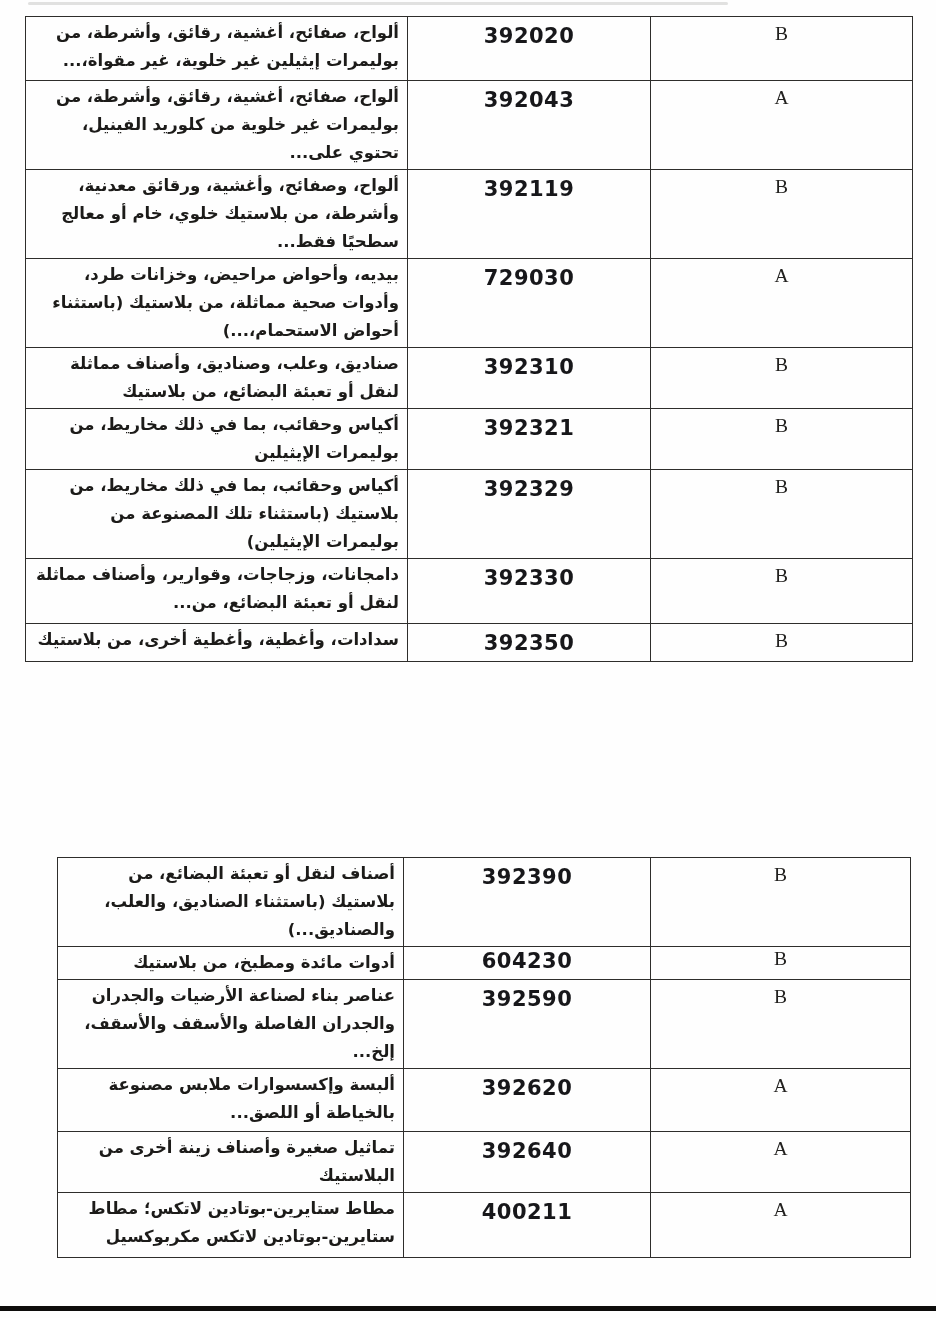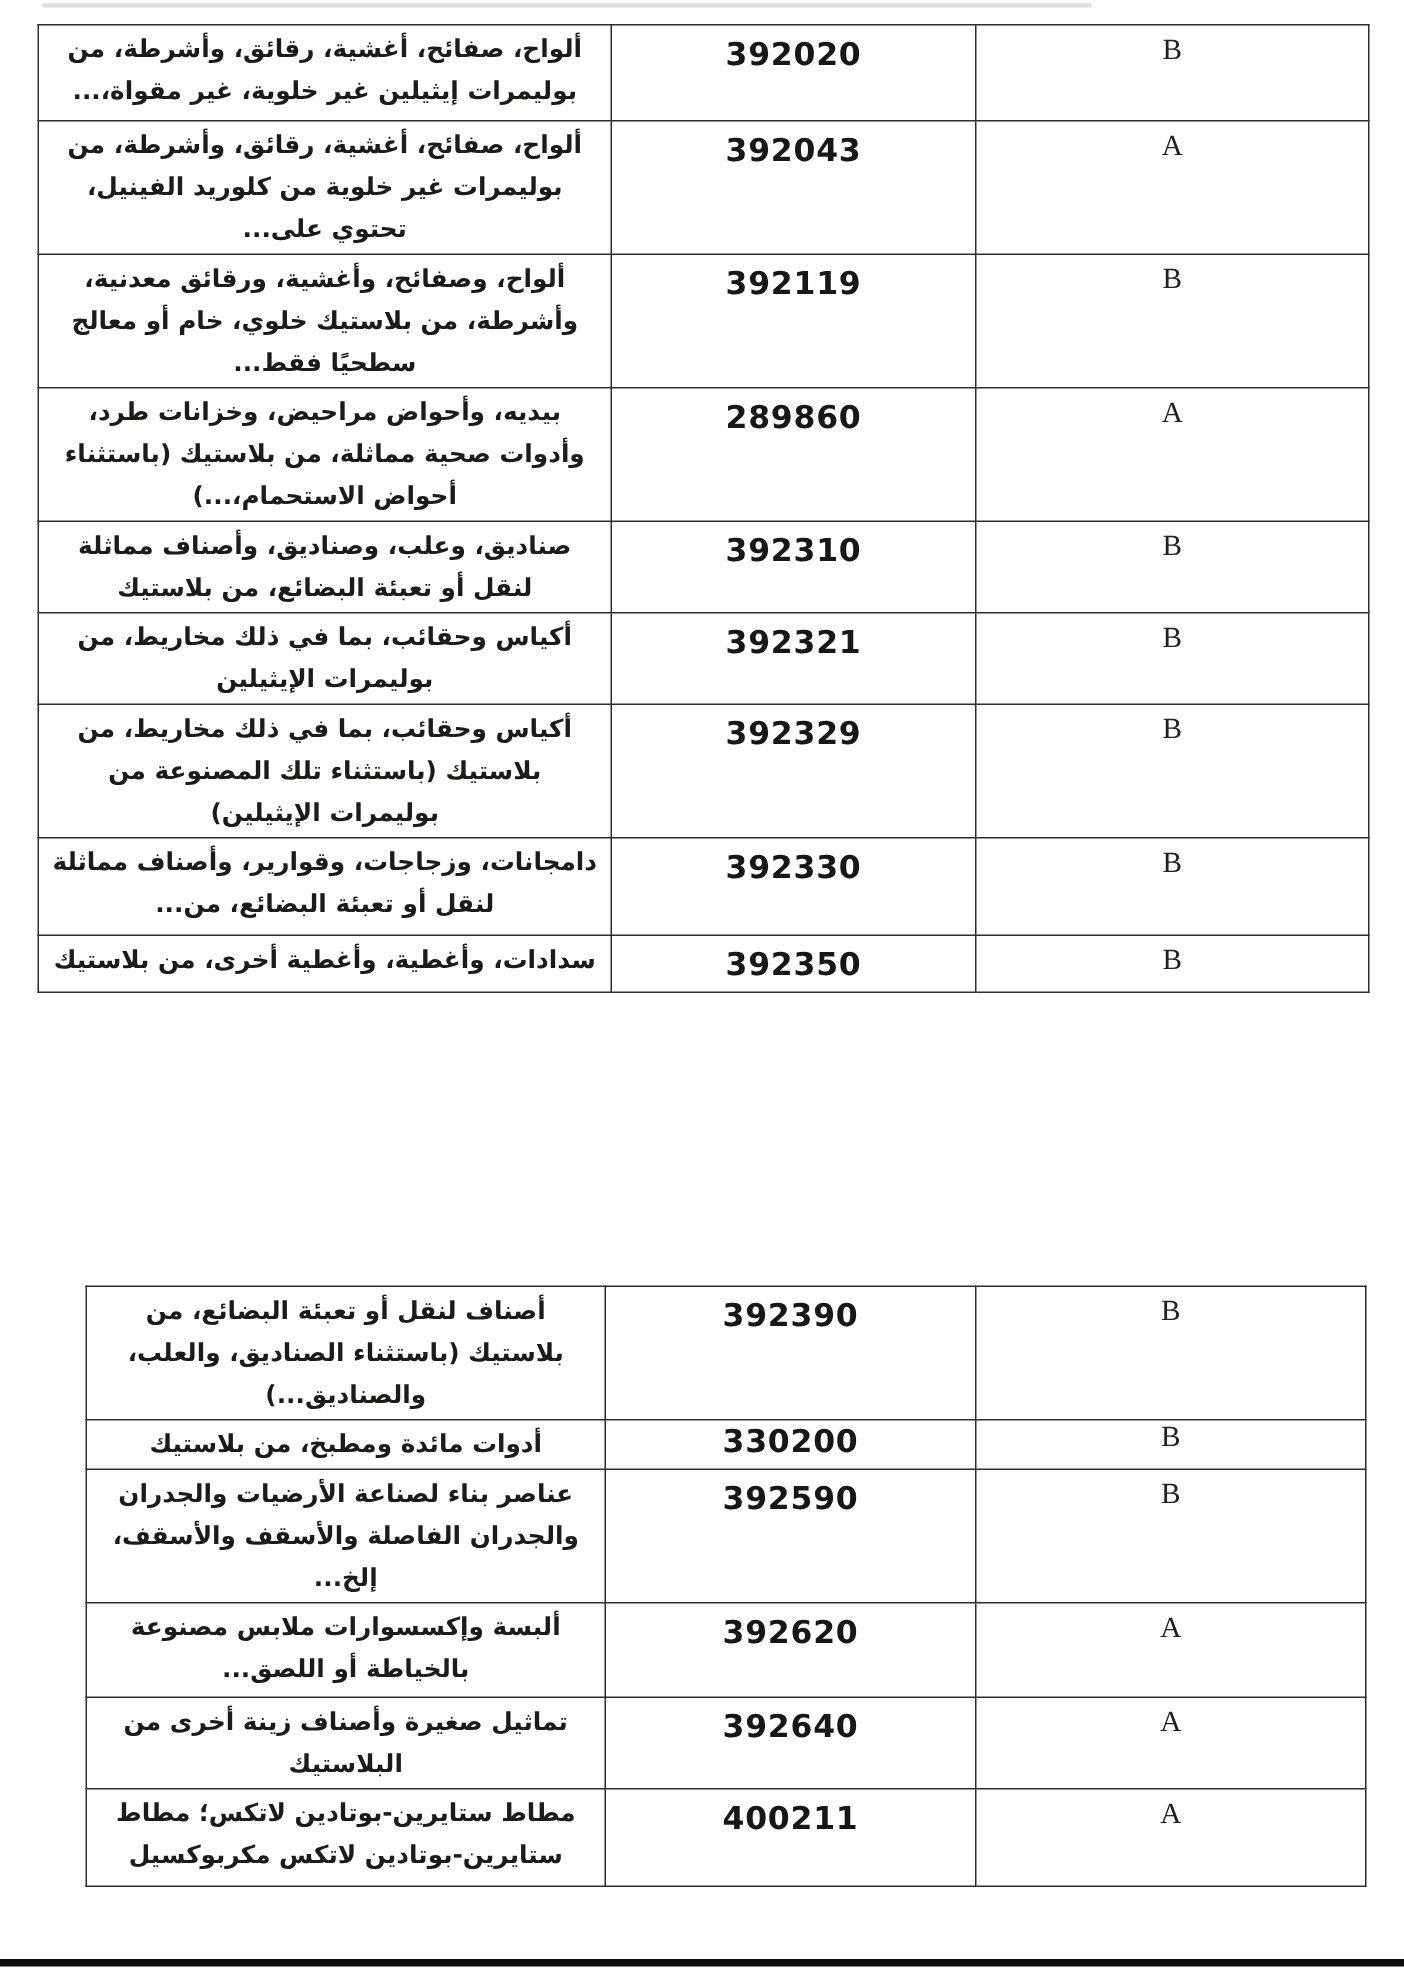--- a/index.html
+++ b/index.html
@@ -16,21 +16,21 @@
     position:absolute;border-collapse:collapse;table-layout:fixed;
     background:transparent;
   }
   #table-upper{left:25px;top:16px;width:887px;}
   #table-lower{left:57px;top:857px;width:853px;}
   td{
     border:1.6px solid #2e2d2b;vertical-align:top;overflow:hidden;
     padding:0;
   }
   td.desc{
-    direction:rtl;text-align:center;
+    direction:rtl;text-align:right;
     font-family:"DejaVu Sans",sans-serif;font-weight:700;
     font-size:16.5px;line-height:28px;color:#1c1b19;
     padding:2px 8px 2px 8px;
     margin-top:23px;
   }
   td.code{
     text-align:center;font-family:"DejaVu Sans",sans-serif;
     font-weight:700;font-size:21px;letter-spacing:.5px;
     color:#17171a;padding-top:7px;
   }
@@ -66,21 +66,21 @@
       <td class="code">392043</td>
       <td class="cat">A</td>
     </tr>
     <tr style="height:64px">
       <td class="desc" dir="rtl">ألواح، وصفائح، وأغشية، ورقائق معدنية، وأشرطة، من بلاستيك خلوي، خام أو معالج سطحيًا فقط...</td>
       <td class="code">392119</td>
       <td class="cat">B</td>
     </tr>
     <tr style="height:85px">
       <td class="desc" dir="rtl">بيديه، وأحواض مراحيض، وخزانات طرد، وأدوات صحية مماثلة، من بلاستيك (باستثناء أحواض الاستحمام،...)</td>
-      <td class="code">289860</td>
+      <td class="code">729030</td>
       <td class="cat">A</td>
     </tr>
     <tr style="height:56px">
       <td class="desc" dir="rtl">صناديق، وعلب، وصناديق، وأصناف مماثلة لنقل أو تعبئة البضائع، من بلاستيك</td>
       <td class="code">392310</td>
       <td class="cat">B</td>
     </tr>
     <tr style="height:58px">
       <td class="desc" dir="rtl">أكياس وحقائب، بما في ذلك مخاريط، من بوليمرات الإيثيلين</td>
       <td class="code">392321</td>
@@ -111,21 +111,21 @@
       <col style="width:260px">
   </colgroup>
   <tbody>
     <tr style="height:64px">
       <td class="desc" dir="rtl">أصناف لنقل أو تعبئة البضائع، من بلاستيك (باستثناء الصناديق، والعلب، والصناديق...)</td>
       <td class="code">392390</td>
       <td class="cat">B</td>
     </tr>
     <tr style="height:31px">
       <td class="desc" dir="rtl">أدوات مائدة ومطبخ، من بلاستيك</td>
-      <td class="code" style="padding-top:2px">330200</td>
+      <td class="code" style="padding-top:2px">604230</td>
       <td class="cat" style="padding-top:1px">B</td>
     </tr>
     <tr style="height:62px">
       <td class="desc" dir="rtl">عناصر بناء لصناعة الأرضيات والجدران والجدران الفاصلة والأسقف والأسقف، إلخ...</td>
       <td class="code">392590</td>
       <td class="cat">B</td>
     </tr>
     <tr style="height:63px">
       <td class="desc" dir="rtl">ألبسة وإكسسوارات ملابس مصنوعة بالخياطة أو اللصق...</td>
       <td class="code">392620</td>

